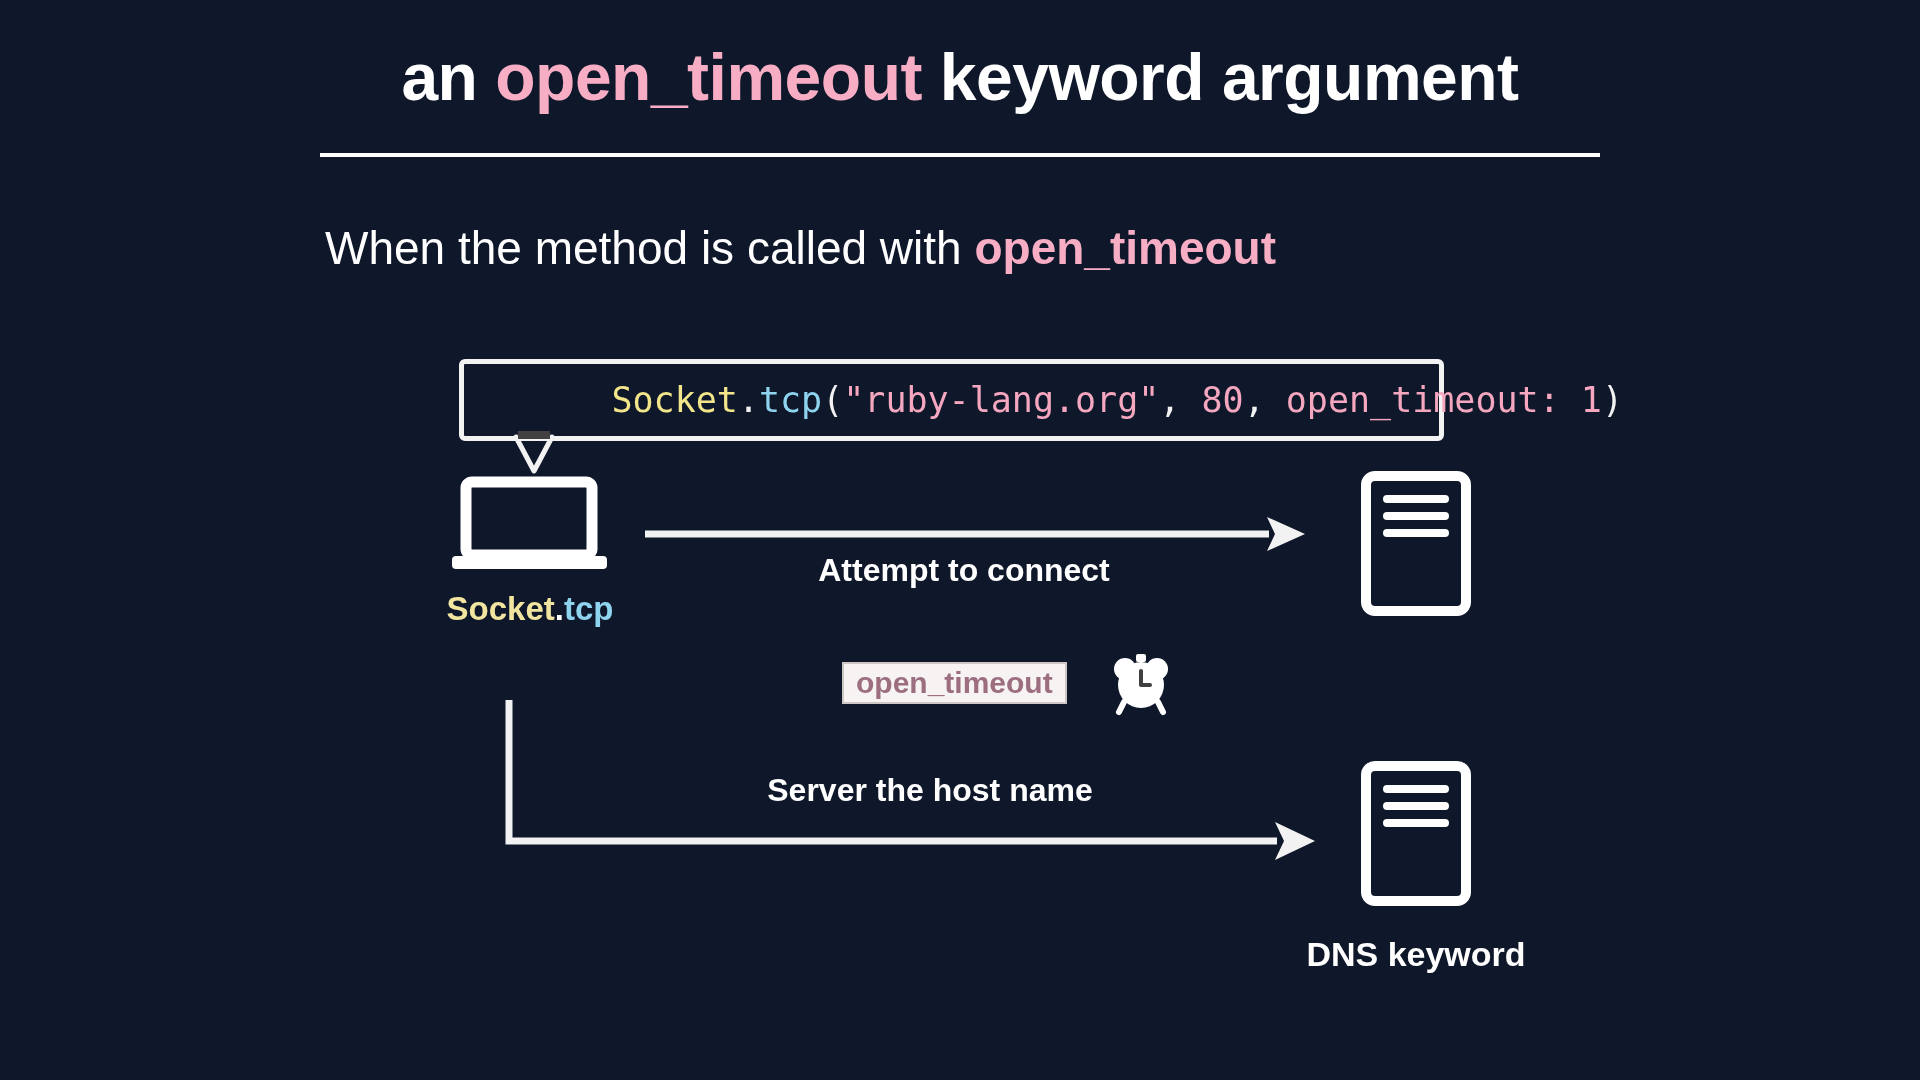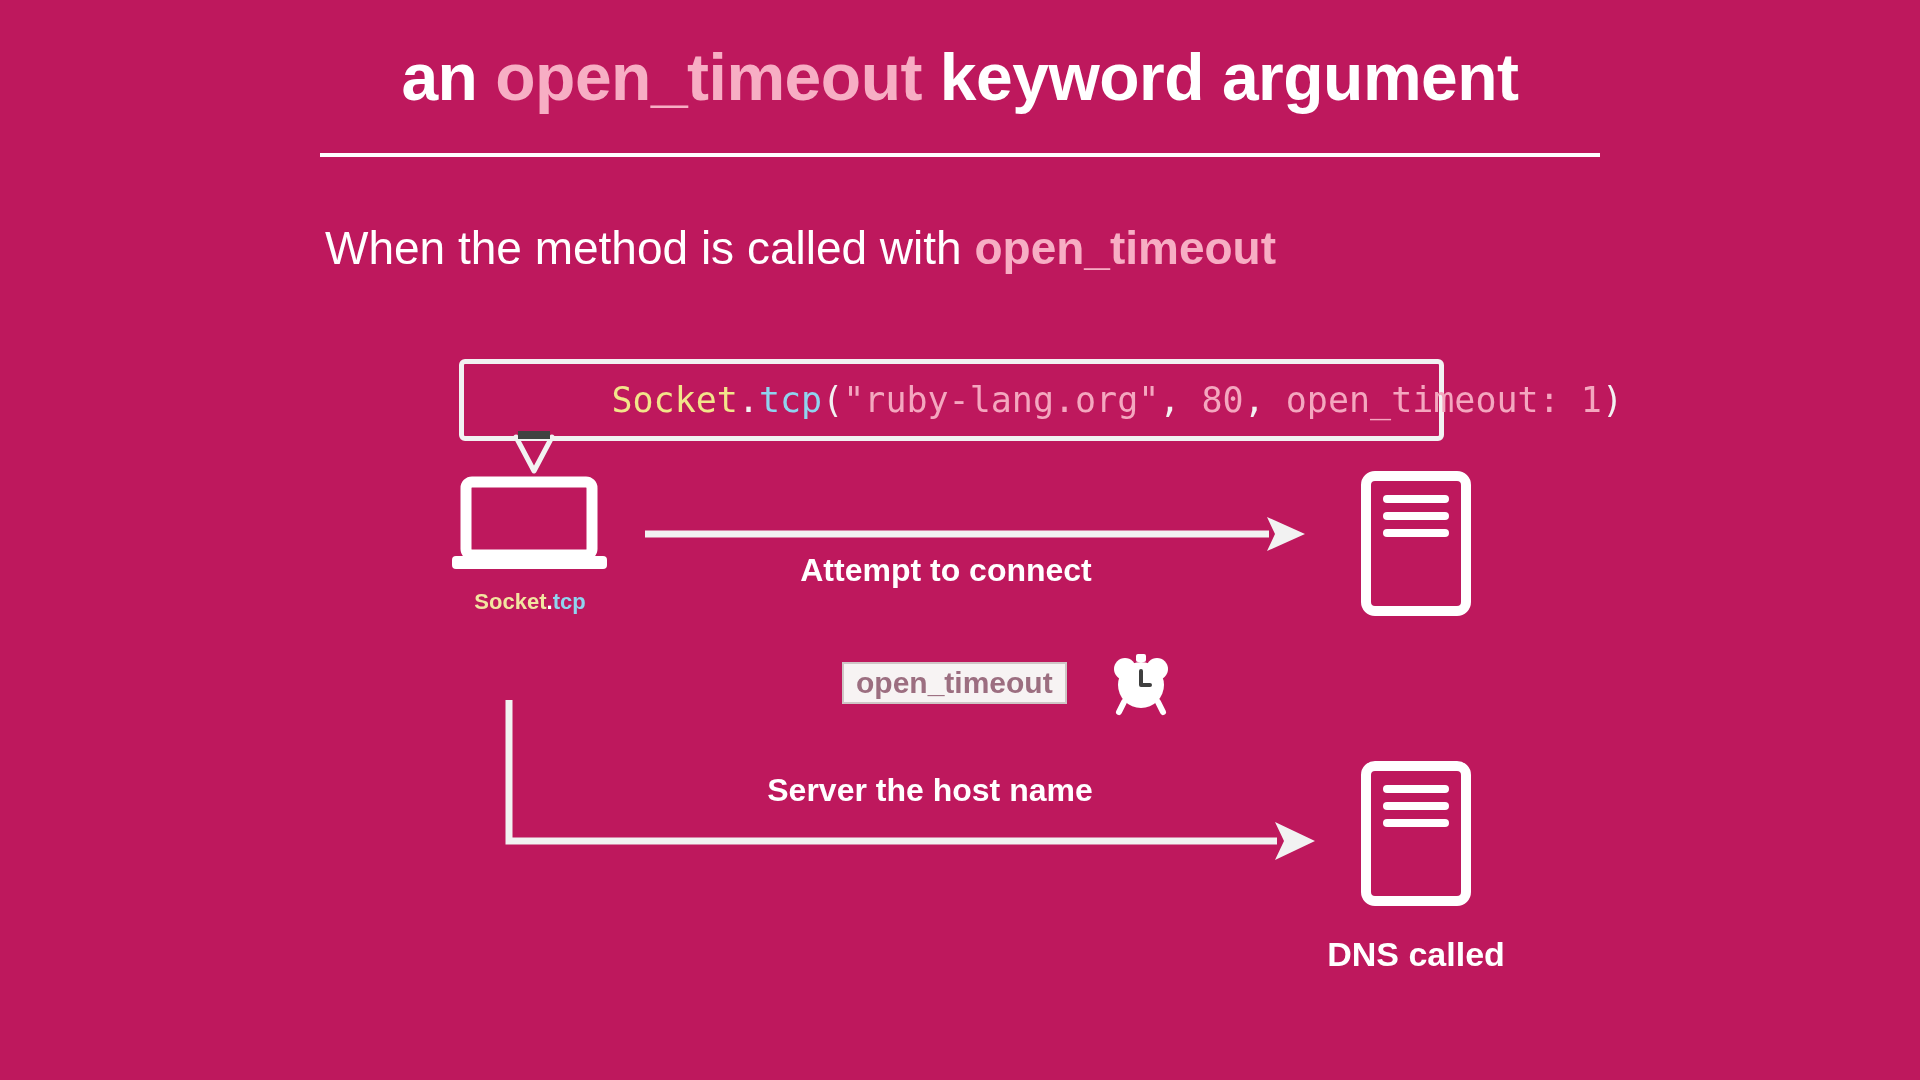--- a/index.html
+++ b/index.html
@@ -10,21 +10,21 @@
   body {
     width: 1920px;
     height: 1080px;
     overflow: hidden;
     font-family: "Liberation Sans", sans-serif;
     position: relative;
   }
   .slide {
     position: absolute;
     inset: 0;
-    background: #be185d;
+    background: #0f172a;
   }
 
   
   .title {
     position: absolute;
     left: 0;
     top: 44px;
     width: 1920px;
     text-align: center;
     font-size: 66px;
@@ -107,21 +107,21 @@
     width: 155px;
     height: 95px;
   }
 
   .client-label {
     position: absolute;
     left: 330px;
     top: 588px;
     width: 400px;
     text-align: center;
-    font-size: 22px;
+    font-size: 33px;
     font-weight: bold;
     line-height: 1.28;
   }
   .lbl-yellow { color: #f2e5a0; }
   .lbl-white  { color: #ffffff; }
   .lbl-blue   { color: #8fd4ef; }
 
   
   .arrow-connect {
     position: absolute;
@@ -133,21 +133,21 @@
   .arrow-dns {
     position: absolute;
     left: 505px;
     top: 700px;
     width: 810px;
     height: 160px;
   }
 
   .lbl-connect {
     position: absolute;
-    left: 666px;
+    left: 684px;
     top: 552px;
     width: 560px;
     text-align: center;
     font-size: 32px;
     font-weight: bold;
     color: #ffffff;
   }
   .lbl-resolve {
     position: absolute;
     left: 600px;
@@ -302,15 +302,15 @@
   </div>
 
   <div class="server-dns">
     <svg width="110" height="145" viewBox="0 0 110 145">
       <rect x="5" y="5" width="100" height="135" rx="9" ry="9" fill="none" stroke="#ffffff" stroke-width="10"></rect>
       <rect x="22" y="24" width="66" height="8" rx="4" fill="#ffffff"></rect>
       <rect x="22" y="41" width="66" height="8" rx="4" fill="#ffffff"></rect>
       <rect x="22" y="58" width="66" height="8" rx="4" fill="#ffffff"></rect>
     </svg>
   </div>
-  <div class="server-dns-label">DNS called</div>
+  <div class="server-dns-label">DNS keyword</div>
 
 </div>
 
 </body></html>

